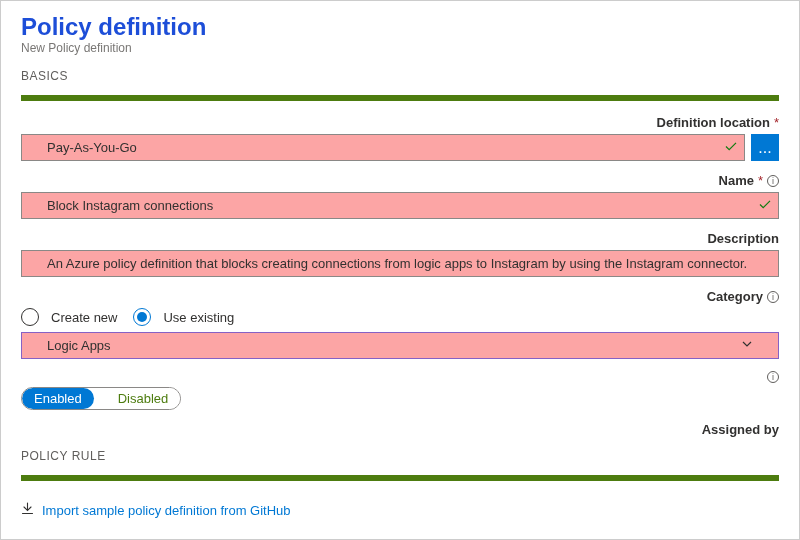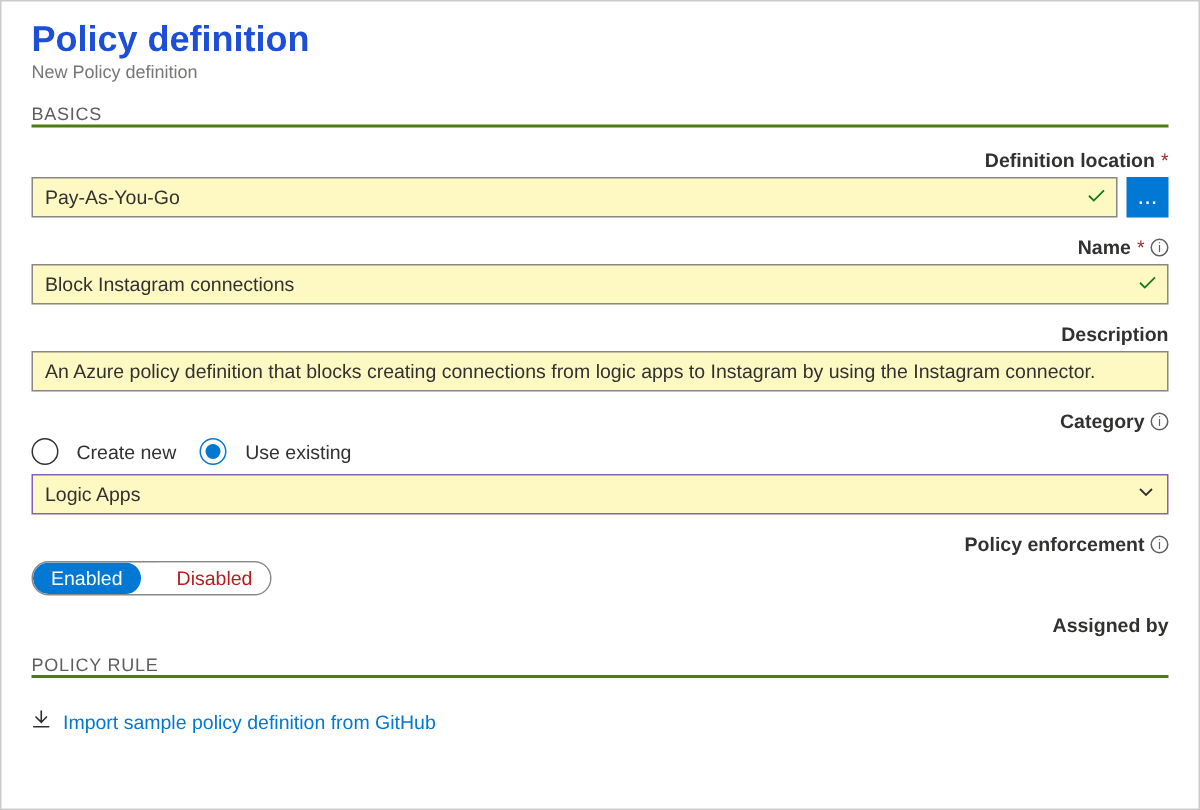--- a/index.html
+++ b/index.html
@@ -22,22 +22,22 @@
     }
     .page-subtitle {
       font-size: 12px;
       color: #797775;
       margin-bottom: 14px;
     }
     .section-header {
       font-size: 12px;
       letter-spacing: 0.5px;
       color: #605e5c;
-      padding-bottom: 0;
-      border-bottom: 2px solid #4d7c0f;
+      padding-bottom: 12px;
+      border-bottom: 6px solid #4d7c0f;
       margin-bottom: 14px;
     }
     .field { margin-bottom: 12px; }
     .field-label {
       font-size: 13px;
       font-weight: 600;
       color: #323130;
       margin-bottom: 4px;
       display: flex;
       align-items: center;
@@ -54,24 +54,24 @@
       border: 1px solid #605e5c;
       border-radius: 50%;
       font-size: 9px;
       color: #605e5c;
       font-weight: 400;
       cursor: default;
     }
     .input, .textarea, .dropdown {
       width: 100%;
       border: 1px solid #8a8886;
-      padding: 5px 8px;
+      padding: 5px 25px;
       font-size: 13px;
       font-family: inherit;
-      background: #fef9c3;
+      background: #fca5a5;
       color: #323130;
     }
     .input-row { display: flex; gap: 6px; align-items: stretch; }
     .input-row .input-wrap { position: relative; flex: 1; }
     .input-valid {
       padding-right: 28px;
     }
     .check-icon {
       position: absolute;
       right: 8px;
@@ -132,21 +132,21 @@
       border: 1px solid #8a8886;
       border-radius: 14px;
       overflow: hidden;
       font-size: 13px;
       gap: 12px;
     }
     .toggle-opt {
       padding: 3px 12px;
       cursor: pointer;
       background: #fff;
-      color: #b91c1c;
+      color: #4d7c0f;
     }
     .toggle-opt.active {
       background: #0078d4;
       color: #fff;
       border-radius: 14px;
     }
     .section-header.rule {
       margin-top: 6px;
     }
     .import-link {
@@ -229,21 +229,20 @@
     <span class="chevron">
       <svg width="12" height="12" viewBox="0 0 12 12">
           <path d="M2 4 L6 8 L10 4" stroke="#323130" stroke-width="1.2" fill="none"></path>
         </svg>
     </span>
   </div>
 </div>
 
 <div class="field">
   <div class="field-label">
-    <span>Policy enforcement</span>
     <span class="info-icon">i</span>
   </div>
   <div class="toggle-group">
     <div class="toggle-opt active">Enabled</div>
     <div class="toggle-opt">Disabled</div>
   </div>
 </div>
 
 <div class="field">
   <div class="field-label">

